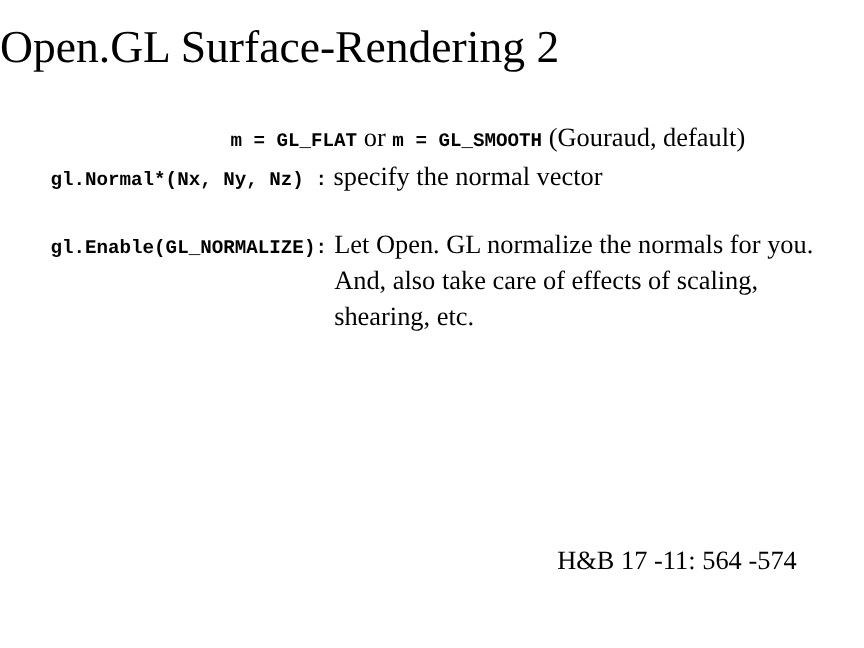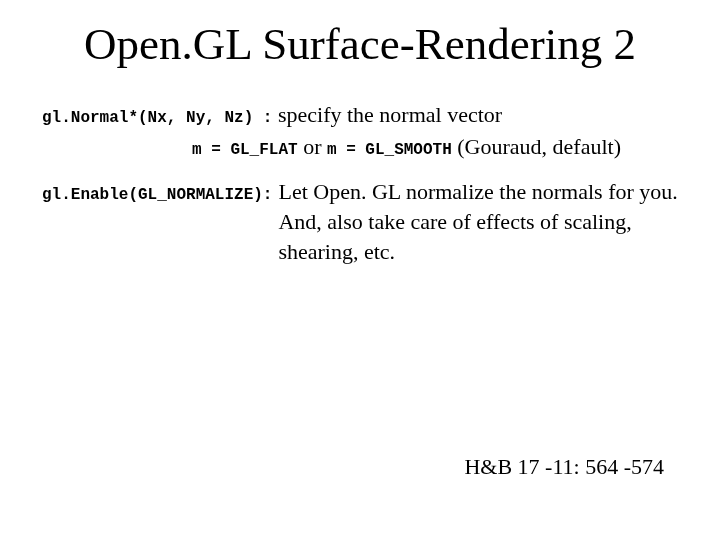--- a/index.html
+++ b/index.html
@@ -16,22 +16,21 @@
     position: relative;
     width: 720px;
     height: 540px;
     box-sizing: border-box;
   }
   .title {
     position: absolute;
     top: 18px;
     left: 0;
     width: 720px;
-    text-align: center;
-    font-size: 45px;
+    font-size: 38px;
     font-weight: 400;
   }
   .body {
     position: absolute;
     top: 100px;
     left: 42px;
     width: 650px;
     font-size: 22px;
     line-height: 1.35;
   }
@@ -40,21 +39,21 @@
     font-weight: bold;
     font-size: 16px;
   }
   .line {
     margin-bottom: 2px;
   }
   .indent1 {
     padding-left: 150px;
   }
   .block2 {
-    margin-top: 16px;
+    margin-top: 28px;
     display: flex;
   }
   .block2-label {
     flex: 0 0 auto;
     padding-right: 6px;
     white-space: nowrap;
   }
   .block2-text {
     flex: 1 1 auto;
   }
@@ -68,26 +67,26 @@
 </head>
 <body>
 
 <div class="slide">
 
   <div class="title">Open.GL Surface-Rendering 2</div>
 
   <div class="body">
 
 
+    <div class="line indent1">
+      <span class="mono">m = GL_FLAT</span><span> or </span><span class="mono">m = GL_SMOOTH</span><span> (Gouraud, default)</span>
+    </div>
+
     <div class="line">
       <span class="mono">gl.Normal*(Nx, Ny, Nz) :</span><span> specify the normal vector</span>
-    </div>
-
-    <div class="line indent1">
-      <span class="mono">m = GL_FLAT</span><span> or </span><span class="mono">m = GL_SMOOTH</span><span> (Gouraud, default)</span>
     </div>
 
     <div class="block2">
       <div class="block2-label">
         <span class="mono">gl.Enable(GL_NORMALIZE):</span>
       </div>
       <div class="block2-text"> Let Open. GL normalize the normals for you. And, also take care of effects of scaling, shearing, etc.</div>
     </div>
 
   </div>

